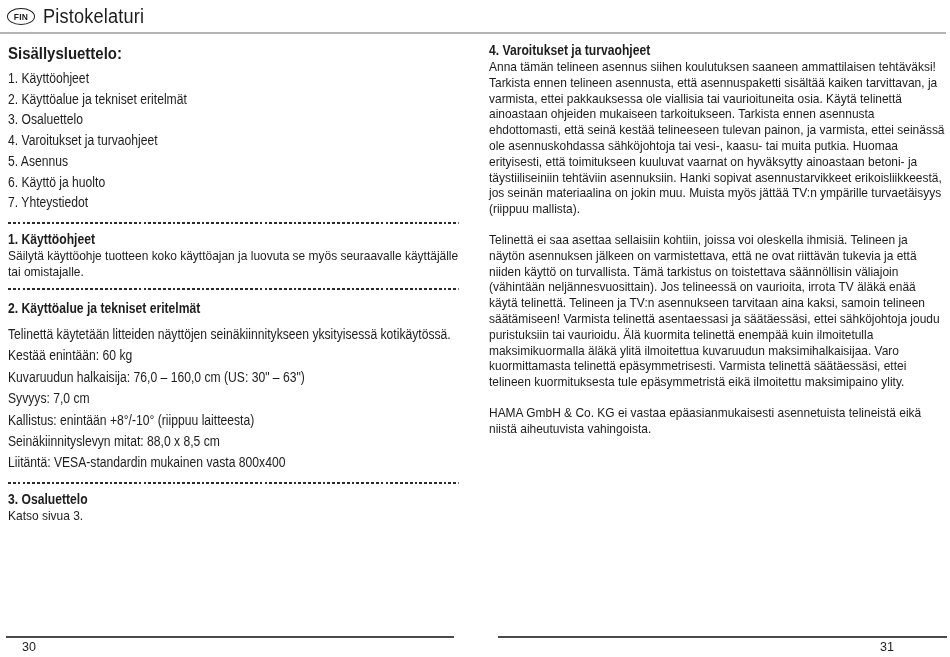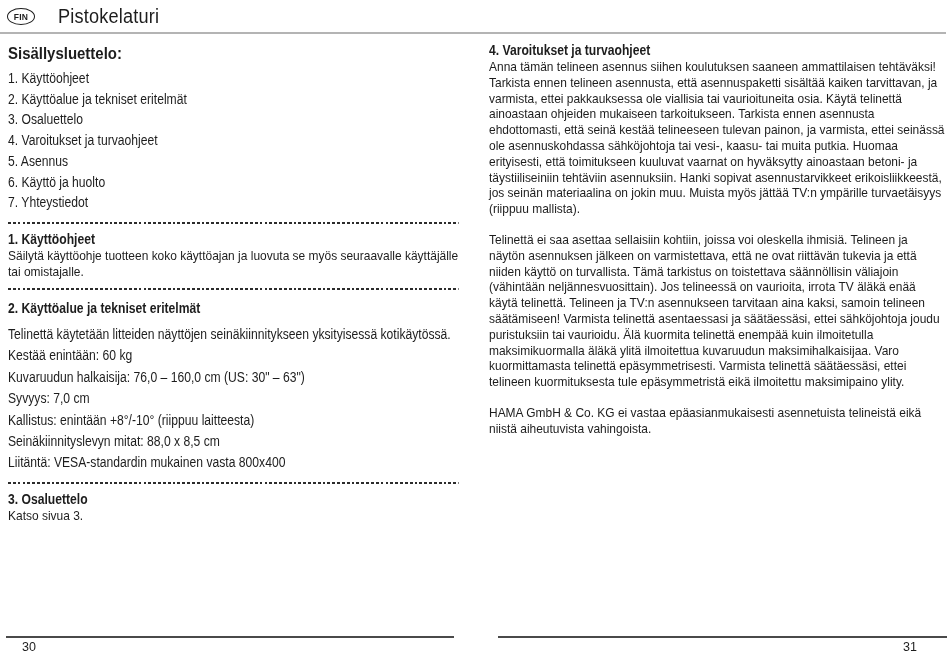--- a/index.html
+++ b/index.html
@@ -7,21 +7,21 @@
     position: relative;
     width: 950px;
     height: 657px;
     background: #ffffff;
     font-family: "Liberation Sans", sans-serif;
     color: #1d1d1d;
     overflow: hidden;
   }
 
   
-  .header { position: absolute; left: 7px; top: 5px; display: flex; align-items: center; gap: 23px; }
+  .header { position: absolute; left: 7px; top: 5px; display: flex; align-items: center; gap: 8px; }
   .lang-badge {
     width: 28px; height: 17px;
     border: 1.6px solid #1d1d1d;
     border-radius: 50%;
     display: flex; align-items: center; justify-content: center;
     font-size: 8.5px; font-weight: bold; letter-spacing: 0.2px;
     box-sizing: border-box;
   }
   .doc-title {
     margin: 0; font-size: 19.5px; font-weight: 400; letter-spacing: 0.2px;
@@ -51,21 +51,21 @@
 
   .col-right .body-p { margin: 0 0 15px; font-size: 13.6px; line-height: 15.8px; }
   .col-right .body-p:last-child { margin-bottom: 0; }
 
   
   .footer-line { position: absolute; top: 636px; height: 1.6px; background: #4a4a4a; }
   .footer-line-left  { left: 6px;   width: 448px; }
   .footer-line-right { left: 498px; width: 449px; }
   .pageno { position: absolute; font-size: 12.5px; line-height: 14px; }
   .pageno-left  { left: 22px; top: 640px; }
-  .pageno-right { left: 880px; top: 640px; width: 60px; text-align: center; }
+  .pageno-right { left: 880px; top: 640px; width: 60px; text-align: left; }
 </style>
 </head>
 <body>
 
 <div class="page">
 
   <div class="header">
     <span class="lang-badge">
       <span>FIN</span>
     </span>

